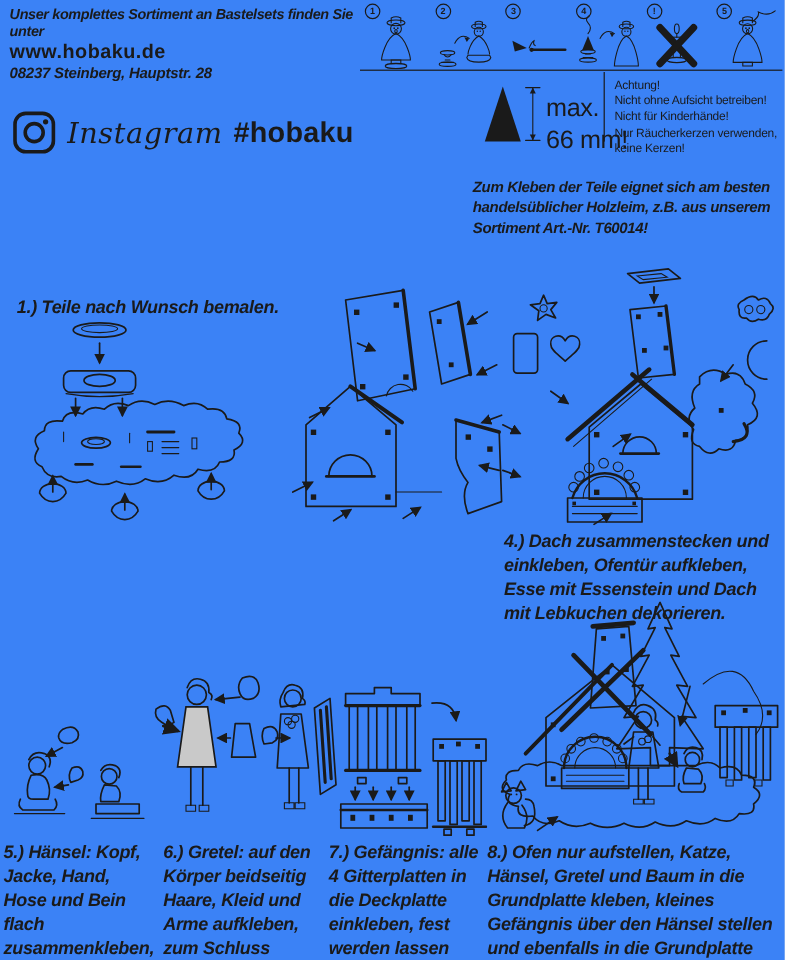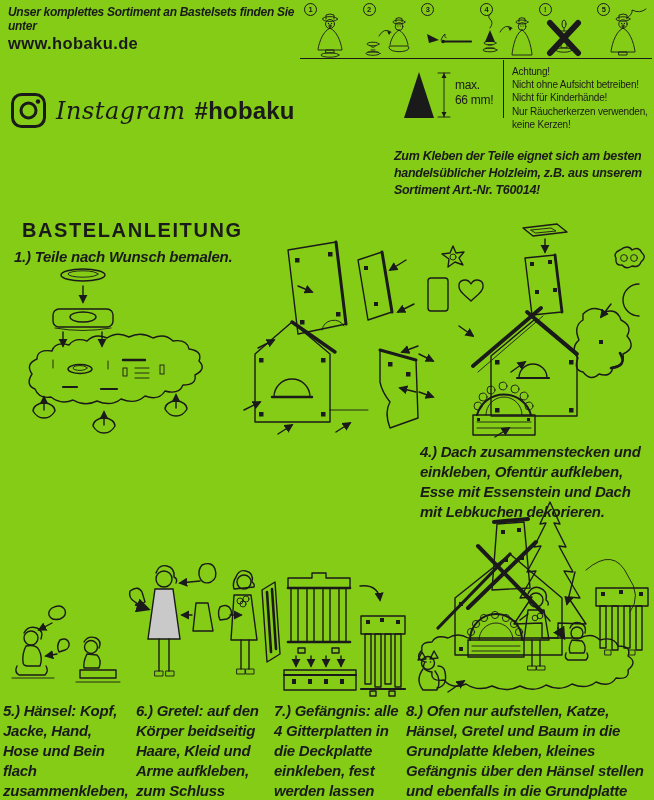--- a/index.html
+++ b/index.html
@@ -1,16 +1,16 @@
 <!DOCTYPE html>
 <html><head>
 <meta charset="utf-8">
 <style>
   html,body{margin:0;padding:0;background:#e8e8e8;}
-  .sheet{position:relative;width:654px;height:800px;background:#84cc16;margin:0 auto;
+  .sheet{position:relative;width:654px;height:800px;background:#3b82f6;margin:0 auto;
          font-family:"Liberation Sans",sans-serif;color:#1a1a1a;overflow:hidden;}
   svg{display:block;}
   .ln{stroke:#1a1a1a;fill:none;stroke-width:1.4;stroke-linecap:round;stroke-linejoin:round;}
   .lnthin{stroke:#1a1a1a;fill:none;stroke-width:0.9;stroke-linecap:round;}
   .fillb{fill:#1a1a1a;stroke:none;}
   
   .hdr-left{position:absolute;left:8px;top:5px;width:300px;}
   .tagline{font-style:italic;font-weight:bold;font-size:12px;letter-spacing:-0.3px;}
   .website{font-weight:800;font-size:16.5px;letter-spacing:0.4px;margin-top:1px;}
   .company,.address{font-style:italic;font-weight:bold;font-size:12.5px;letter-spacing:-0.2px;line-height:1.3;}
@@ -19,21 +19,21 @@
   .insta-tag{font-weight:800;font-size:24px;letter-spacing:0.2px;}
   
   .usage-strip{position:absolute;left:300px;top:2px;width:352px;height:56px;display:flex;
                border-bottom:1.4px solid #1a1a1a;}
   .usage-cell{flex:1;position:relative;}
   .badge{position:absolute;left:4px;top:1px;width:11px;height:11px;border:1px solid #1a1a1a;
          border-radius:50%;font-size:7.5px;line-height:11px;text-align:center;font-weight:bold;}
   .usage-cell svg{position:absolute;bottom:0;left:2px;}
   
   .cone-diagram{position:absolute;left:398px;top:66px;}
-  .max-label{position:absolute;left:455px;top:78px;font-size:12px;letter-spacing:-0.3px;line-height:1.25;}
+  .max-label{position:absolute;left:455px;top:78px;font-size:21px;letter-spacing:-0.3px;line-height:1.25;}
   .warn-divider{position:absolute;left:503px;top:60px;width:1.2px;height:58px;background:#1a1a1a;}
   .achtung{position:absolute;left:512px;top:65px;width:150px;font-size:10px;line-height:1.32;letter-spacing:-0.2px;}
   .achtung div{white-space:nowrap;}
   
   .glue-note{position:absolute;left:394px;top:148px;width:258px;font-style:italic;font-weight:bold;
              font-size:12.5px;line-height:1.35;letter-spacing:-0.3px;}
   
   .main-title{position:absolute;left:22px;top:219px;font-size:20px;font-weight:800;letter-spacing:1.6px;}
   .step{position:absolute;font-style:italic;font-weight:bold;font-size:15px;line-height:1.33;letter-spacing:-0.25px;}
   .step-1{left:14px;top:247px;width:230px;}
@@ -55,20 +55,21 @@
   .ill-scene{left:400px;top:500px;}
 </style>
 </head>
 <body>
 
 <div class="sheet">
 
   <div class="hdr-left">
     <div class="tagline">Unser komplettes Sortiment an Bastelsets finden Sie unter</div>
     <div class="website">www.hobaku.de</div>
+    <div class="address">08237 Steinberg, Hauptstr. 28</div>
   </div>
 
   <div class="insta-row">
     <span>
       <svg width="37" height="37" viewBox="0 0 37 37">
         <rect x="2.5" y="2.5" width="32" height="32" rx="9" class="ln" style="stroke-width:3"></rect>
         <circle cx="18.5" cy="18.5" r="7.5" class="ln" style="stroke-width:3"></circle>
         <circle cx="28" cy="9.5" r="2.2" class="fillb"></circle>
       </svg>
     </span>
@@ -180,21 +181,20 @@
   <div class="achtung">
     <div>Achtung!</div>
     <div>Nicht ohne Aufsicht betreiben!</div>
     <div>Nicht für Kinderhände!</div>
     <div>Nur Räucherkerzen verwenden,</div>
     <div>keine Kerzen!</div>
   </div>
 
   <div class="glue-note">Zum Kleben der Teile eignet sich am besten handelsüblicher Holzleim, z.B. aus unserem Sortiment Art.-Nr. T60014!</div>
 
-  <div class="main-title">BASTELANLEITUNG</div>
   <div class="step step-1">1.) Teile nach Wunsch bemalen.</div>
   <div class="step step-4">4.) Dach zusammenstecken und einkleben, Ofentür aufkleben, Esse mit Essenstein und Dach mit Lebkuchen dekorieren.</div>
   <div class="step step-5">5.) Hänsel: Kopf, Jacke, Hand, Hose und Bein flach zusammenkleben, Ärmel beidseitig aufkleben.</div>
   <div class="step step-6">6.) Gretel: auf den Körper beidseitig Haare, Kleid und Arme aufkleben, zum Schluss beidseitig Ärmel aufkleben.</div>
   <div class="step step-7">7.) Gefängnis: alle 4 Gitterplatten in die Deckplatte einkleben, fest werden lassen und umdrehen.</div>
   <div class="step step-8">8.) Ofen nur aufstellen, Katze, Hänsel, Gretel und Baum in die Grundplatte kleben, kleines Gefängnis über den Hänsel stellen und ebenfalls in die Grundplatte kleben.</div>
 
   <span class="ill ill-base">
     <svg width="230" height="175" viewBox="0 0 230 175">
       <defs>

